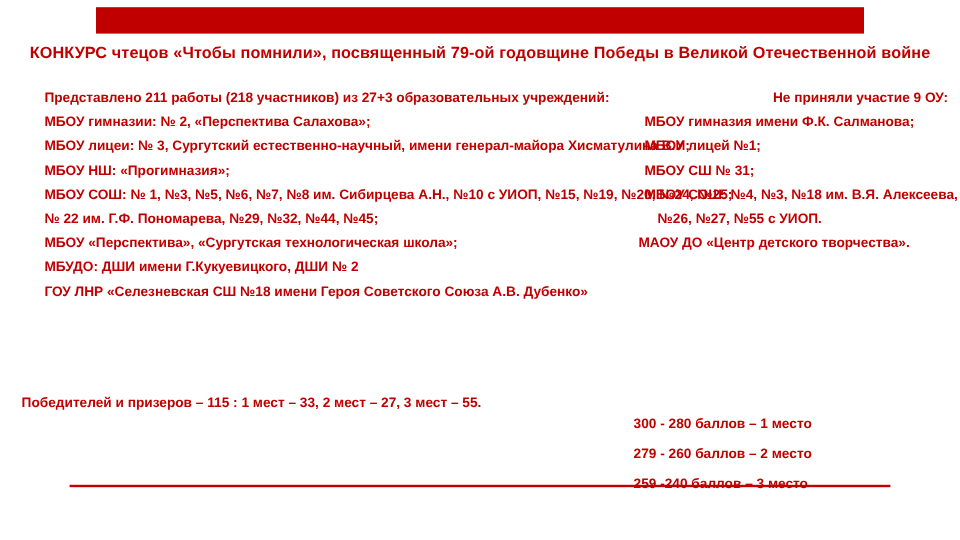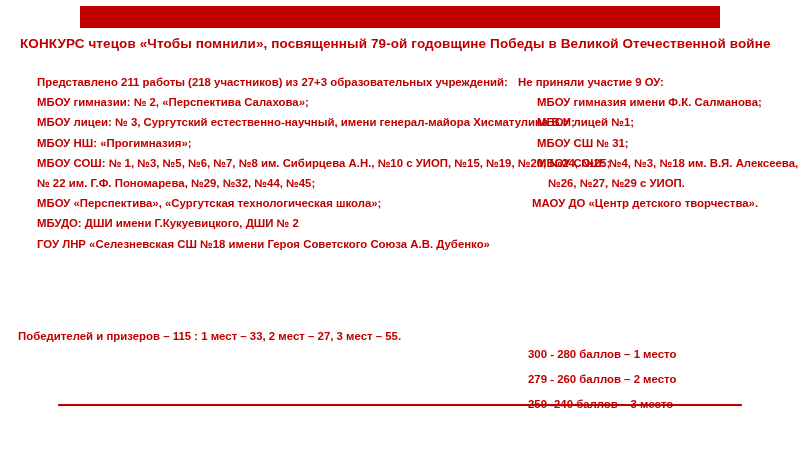--- a/index.html
+++ b/index.html
@@ -25,21 +25,21 @@
     top: 6px;
     width: 640px;
     height: 22px;
     background: #c00000;
   }
   .title {
     position: absolute;
     left: 20px;
     top: 36px;
     width: 760px;
-    text-align: left;
+    text-align: center;
     color: #c00000;
     font-size: 13.5px;
     font-weight: bold;
     letter-spacing: 0.1px;
     white-space: nowrap;
   }
   .columns {
     position: absolute;
     left: 0;
     top: 72px;
@@ -63,21 +63,21 @@
     font-weight: bold;
     line-height: 20.2px;
     white-space: nowrap;
     padding-left: 19px;
   }
   .right-head {
     color: #c00000;
     font-size: 11.4px;
     font-weight: bold;
     line-height: 20.2px;
-    text-align: left;
+    text-align: right;
     white-space: nowrap;
   }
   .indent2 { padding-left: 30px; }
   .indent3 { padding-left: 14px; }
 
   .winners {
     position: absolute;
     left: 18px;
     top: 330px;
     color: #c00000;
@@ -132,21 +132,21 @@
       <div class="line">МБУДО: ДШИ имени Г.Кукуевицкого, ДШИ № 2</div>
       <div class="line">ГОУ ЛНР «Селезневская СШ №18 имени Героя Советского Союза А.В. Дубенко»</div>
     </div>
 
     <div class="col-right">
       <div class="right-head">Не приняли участие 9 ОУ:</div>
       <div class="line">МБОУ гимназия имени Ф.К. Салманова;</div>
       <div class="line">МБОУ лицей №1;</div>
       <div class="line">МБОУ СШ № 31;</div>
       <div class="line">МБОУ  СОШ:  №4,  №3,  №18  им.  В.Я.  Алексеева,</div>
-      <div class="line indent2">№26, №27, №29 с УИОП.</div>
+      <div class="line indent2">№26, №27, №55 с УИОП.</div>
       <div class="line indent3">МАОУ ДО «Центр детского творчества».</div>
     </div>
 
   </div>
 
   <div class="winners">Победителей и призеров – 115 : 1 мест – 33,  2 мест – 27,  3 мест – 55.</div>
 
   <div class="scores">
     <div><span>300 - 280   баллов – </span><span class="score-place">1 место</span></div>
     <div><span>279 - 260   баллов – </span><span class="score-place">2 место</span></div>

